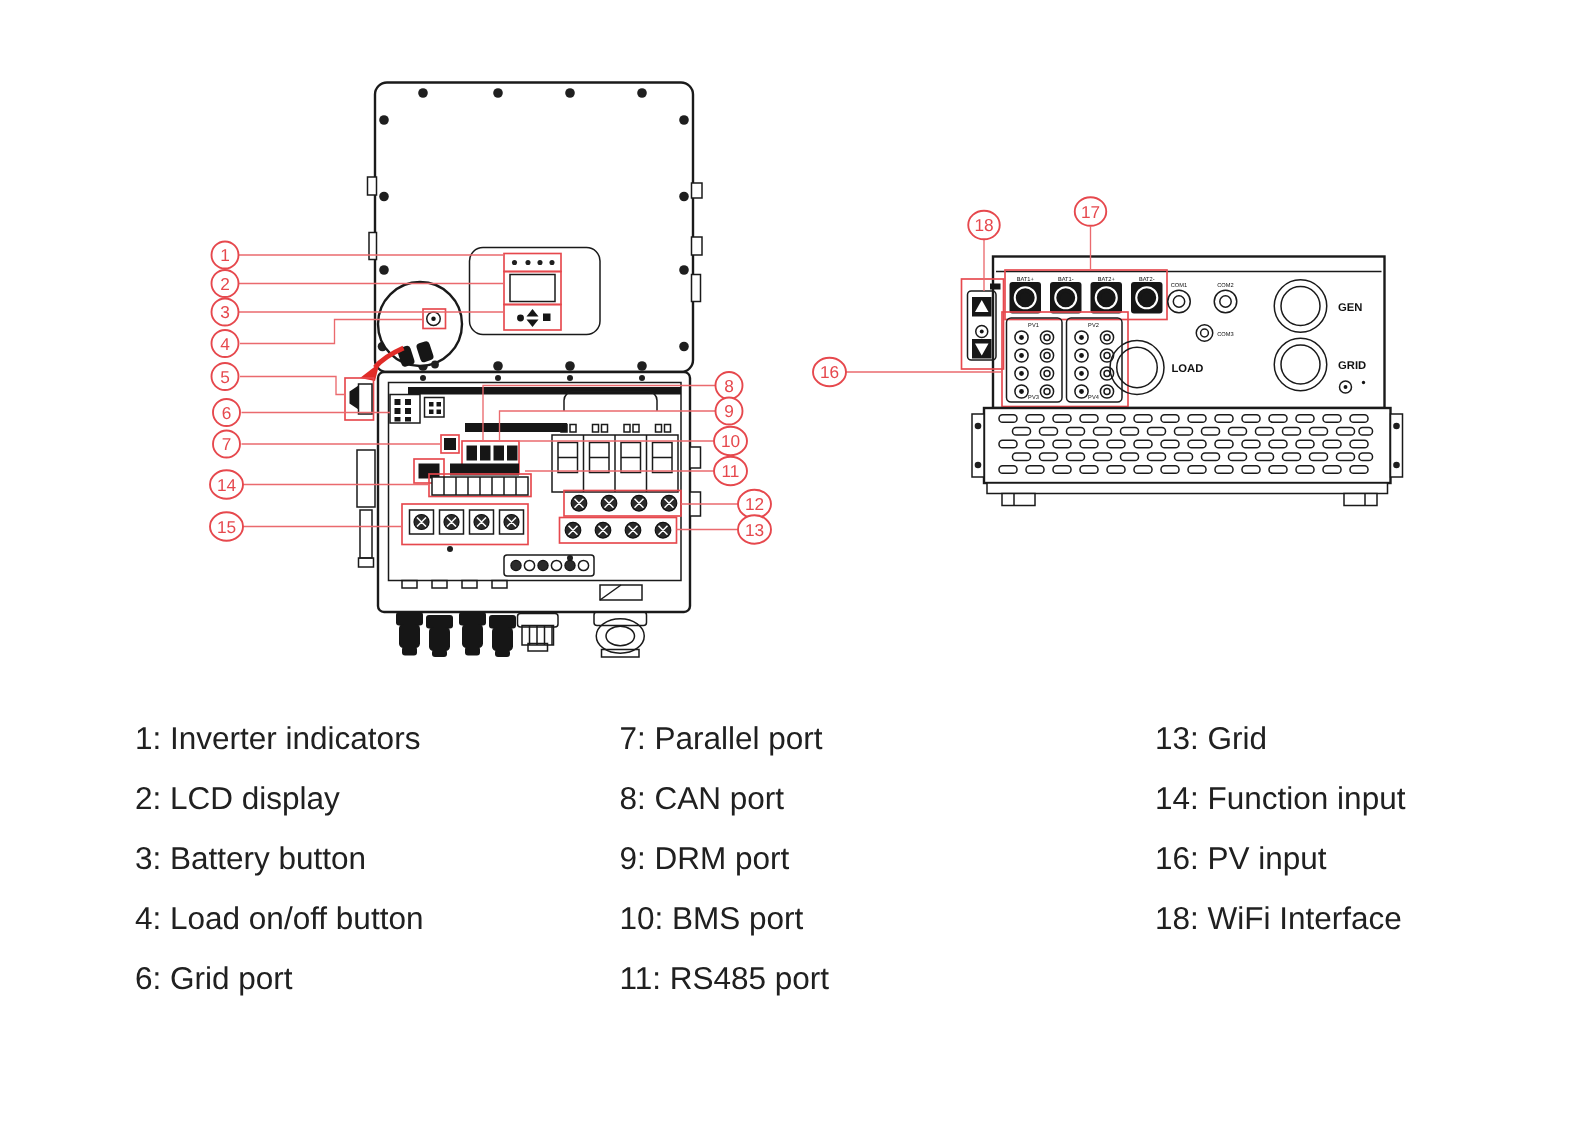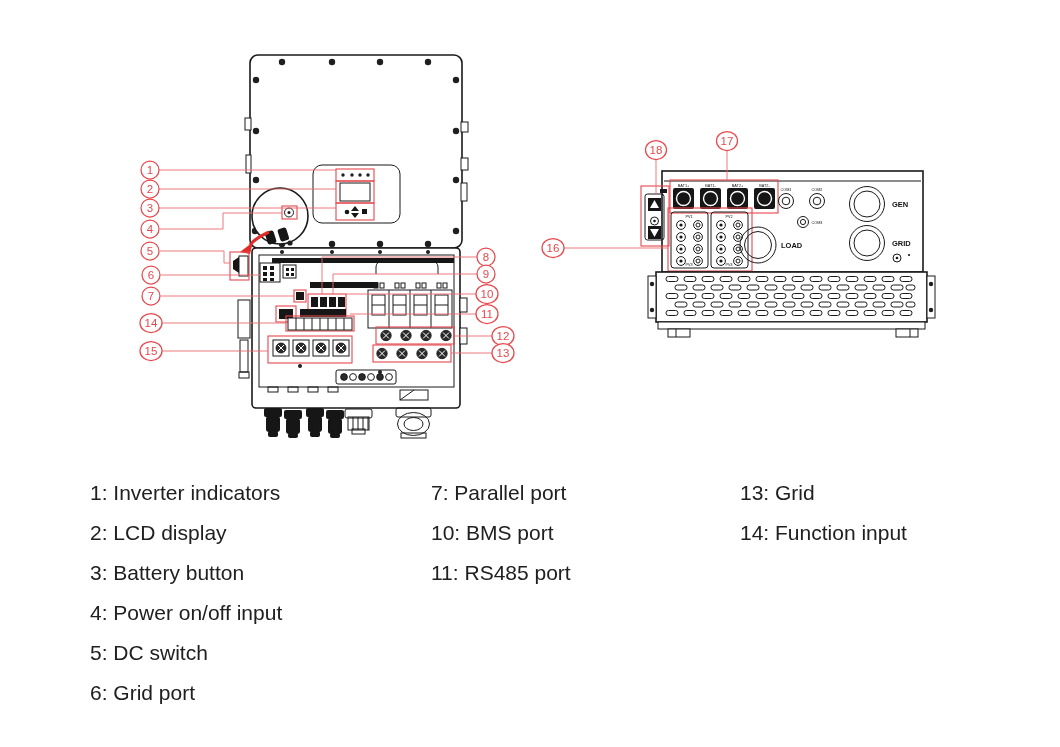--- a/index.html
+++ b/index.html
@@ -542,28 +542,31 @@
           </g>
     </g>
   </g>
 </svg>
 
 <div class="legend">
   <div class="legend-col" style="left:90px">
     <div class="legend-item">1: Inverter indicators</div>
     <div class="legend-item">2: LCD display</div>
     <div class="legend-item">3: Battery button</div>
-    <div class="legend-item">4: Power on/off input</div>
-    <div class="legend-item">5: DC switch</div>
+    <div class="legend-item">4: Load on/off button</div>
     <div class="legend-item">6: Grid port</div>
   </div>
-  <div class="legend-col" style="left:431px">
+  <div class="legend-col" style="left:413px">
     <div class="legend-item">7: Parallel port</div>
+    <div class="legend-item">8: CAN port</div>
+    <div class="legend-item">9: DRM port</div>
     <div class="legend-item">10: BMS port</div>
     <div class="legend-item">11: RS485 port</div>
   </div>
-  <div class="legend-col" style="left:740px">
+  <div class="legend-col" style="left:770px">
     <div class="legend-item">13: Grid</div>
     <div class="legend-item">14: Function input</div>
+    <div class="legend-item">16: PV input</div>
+    <div class="legend-item">18: WiFi Interface</div>
   </div>
 </div>
 
 </div>
 
 </body></html>

